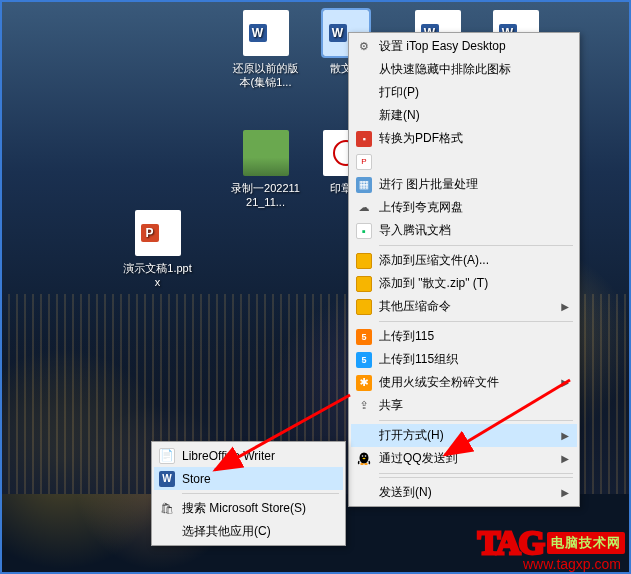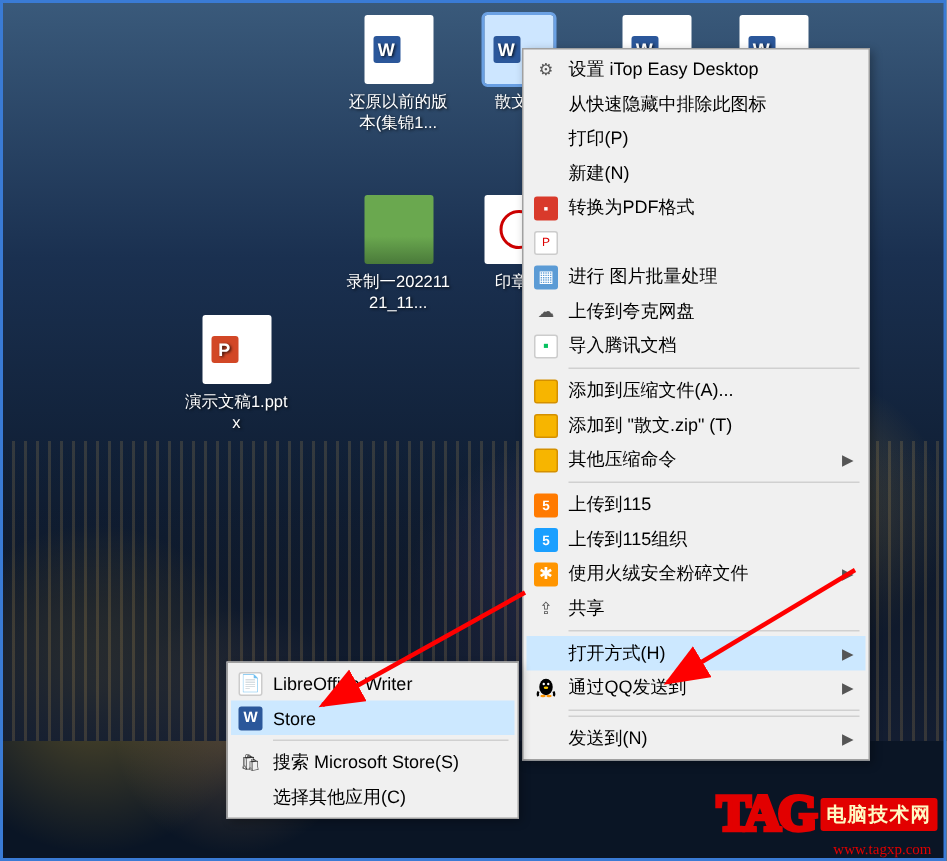--- a/index.html
+++ b/index.html
@@ -147,22 +147,22 @@
 
 
 .tag-logo {
   position:absolute;
   right:6px; bottom:12px;
   display:flex;
   align-items:center;
   font-weight:bold;
 }
 .tag-logo .t1{color:#e20000;font-size:34px;letter-spacing:-2px;-webkit-text-stroke:3px #e20000;font-family:Liberation Serif, serif;}
-.tag-logo .t2{background:#e20000;color:#fef9c3;font-size:13px;padding:2px 4px;margin-left:4px;border-radius:2px;letter-spacing:1px;}
-.tag-logo .url{position:absolute;bottom:-10px;right:4px;color:#e20000;font-size:10px;font-weight:normal;font-family:Liberation Serif, serif;}
+.tag-logo .t2{background:#e20000;color:#bef264;font-size:13px;padding:2px 4px;margin-left:4px;border-radius:2px;letter-spacing:1px;}
+.tag-logo .url{position:absolute;bottom:-10px;right:4px;color:#e20000;font-size:14px;font-weight:normal;}
 
 
 .frame { position:absolute; inset:0; border:2px solid #3a7bd5; pointer-events:none; }
 </style>
 </head>
 <body>
 
 <div class="wallpaper"></div>
 
 <div class="desktop-icons">

